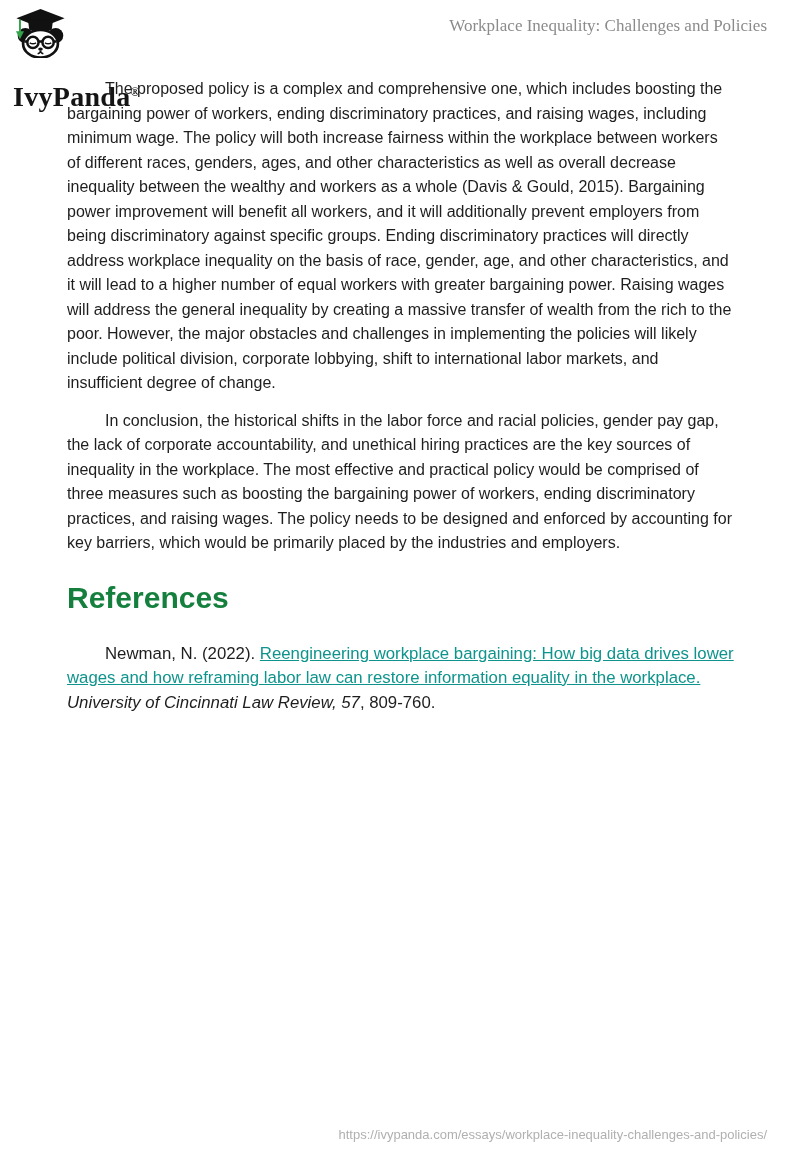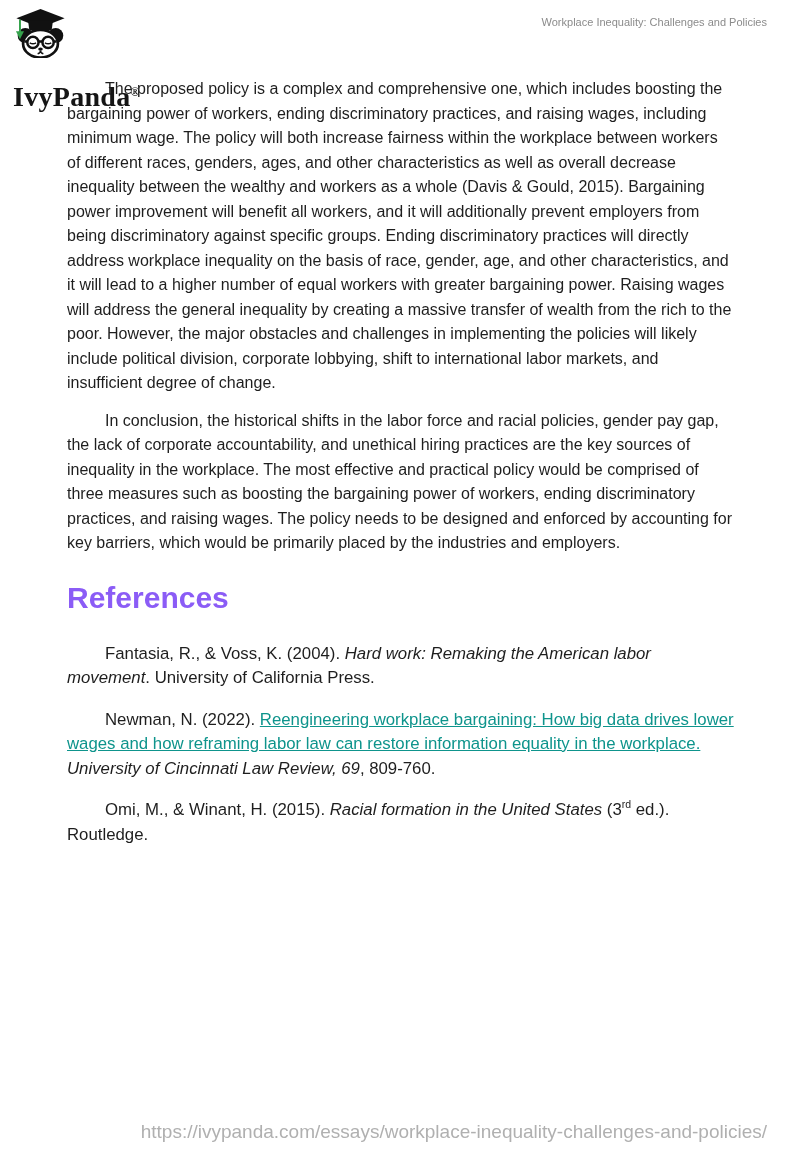--- a/index.html
+++ b/index.html
@@ -26,38 +26,39 @@
     font-family: "Liberation Serif", "DejaVu Serif", serif;
     font-weight: bold;
     font-size: 28px;
     color: #151515;
     letter-spacing: 0.3px;
     line-height: 50px;
   }
   .logo-text sup { font-size: 12px; font-weight: bold; }
   .doc-title {
     color: var(--header_title, #8b8b8b);
-    font-size: 11px;
+    font-size: 17px;
     padding-top: 8px;
+    font-family: Liberation Serif, serif;
   }
   
   .content { padding: 19px 65px 0 67px; }
   .body-p {
     font-size: 16px;
     line-height: 24.5px;
     color: var(--body_text, #1e1e1e);
     text-indent: 38px;
     margin: 0 0 13px 0;
   }
   .refs-heading {
     font-family: "Liberation Sans", sans-serif;
     font-size: 30px;
     line-height: 36px;
     font-weight: bold;
-    color: #8b5cf6;
+    color: #15803d;
     margin: 24px 0 26px 0;
   }
   .ref {
     font-size: 16.8px;
     line-height: 24.5px;
     color: var(--body_text, #1e1e1e);
     text-indent: 38px;
     margin: 0 0 17px 0;
   }
   .ref a {
@@ -67,21 +68,21 @@
   }
   .ref .italic { font-style: italic; }
   .ref sup { font-size: 10.5px; line-height: 0; }
   
   .ftr {
     position: absolute;
     right: 33px;
     bottom: 17px;
   }
   .page-url {
-    font-size: 19px;
+    font-size: 13px;
     color: var(--footer_url, #b0b0b0);
   }
 </style>
 </head>
 <body>
 
 <div class="page">
 
   <div class="hdr">
     <div class="logo">
@@ -112,23 +113,21 @@
     <div class="doc-title">Workplace Inequality: Challenges and Policies</div>
   </div>
 
   <div class="content">
     <p class="body-p">The proposed policy is a complex and comprehensive one, which includes boosting the bargaining power of workers, ending discriminatory practices, and raising wages, including minimum wage. The policy will both increase fairness within the workplace between workers of different races, genders, ages, and other characteristics as well as overall decrease inequality between the wealthy and workers as a whole (Davis &amp; Gould, 2015). Bargaining power improvement will benefit all workers, and it will additionally prevent employers from being discriminatory against specific groups. Ending discriminatory practices will directly address workplace inequality on the basis of race, gender, age, and other characteristics, and it will lead to a higher number of equal workers with greater bargaining power. Raising wages will address the general inequality by creating a massive transfer of wealth from the rich to the poor. However, the major obstacles and challenges in implementing the policies will likely include political division, corporate lobbying, shift to international labor markets, and insufficient degree of change.</p>
     <p class="body-p">In conclusion, the historical shifts in the labor force and racial policies, gender pay gap, the lack of corporate accountability, and unethical hiring practices are the key sources of inequality in the workplace. The most effective and practical policy would be comprised of three measures such as boosting the bargaining power of workers, ending discriminatory practices, and raising wages. The policy needs to be designed and enforced by accounting for key barriers, which would be primarily placed by the industries and employers.</p>
 
     <h1 class="refs-heading">References</h1>
 
     <div id="refs">
-        <p class="ref"><span>Fantasia, R., &amp; Voss, K. (2004). </span><span class="italic">Hard work: Remaking the American labor movement</span><span>. University of California Press.</span></p>
-        <p class="ref"><span>Newman, N. (2022). </span><a>Reengineering workplace bargaining: How big data drives lower wages and how reframing labor law can restore information equality in the workplace.</a><span> </span><span class="italic">University of Cincinnati Law Review, 69</span><span>, 809-760.</span></p>
-        <p class="ref"><span>Omi, M., &amp; Winant, H. (2015). </span><span class="italic">Racial formation in the United States</span><span> (3</span><sup>rd</sup><span> ed.). Routledge.</span></p>
+        <p class="ref"><span>Newman, N. (2022). </span><a>Reengineering workplace bargaining: How big data drives lower wages and how reframing labor law can restore information equality in the workplace.</a><span> </span><span class="italic">University of Cincinnati Law Review, 57</span><span>, 809-760.</span></p>
       </div>
   </div>
 
   <div class="ftr">
     <span class="page-url">https://ivypanda.com/essays/workplace-inequality-challenges-and-policies/</span>
   </div>
 
 </div>
 
 </body></html>

